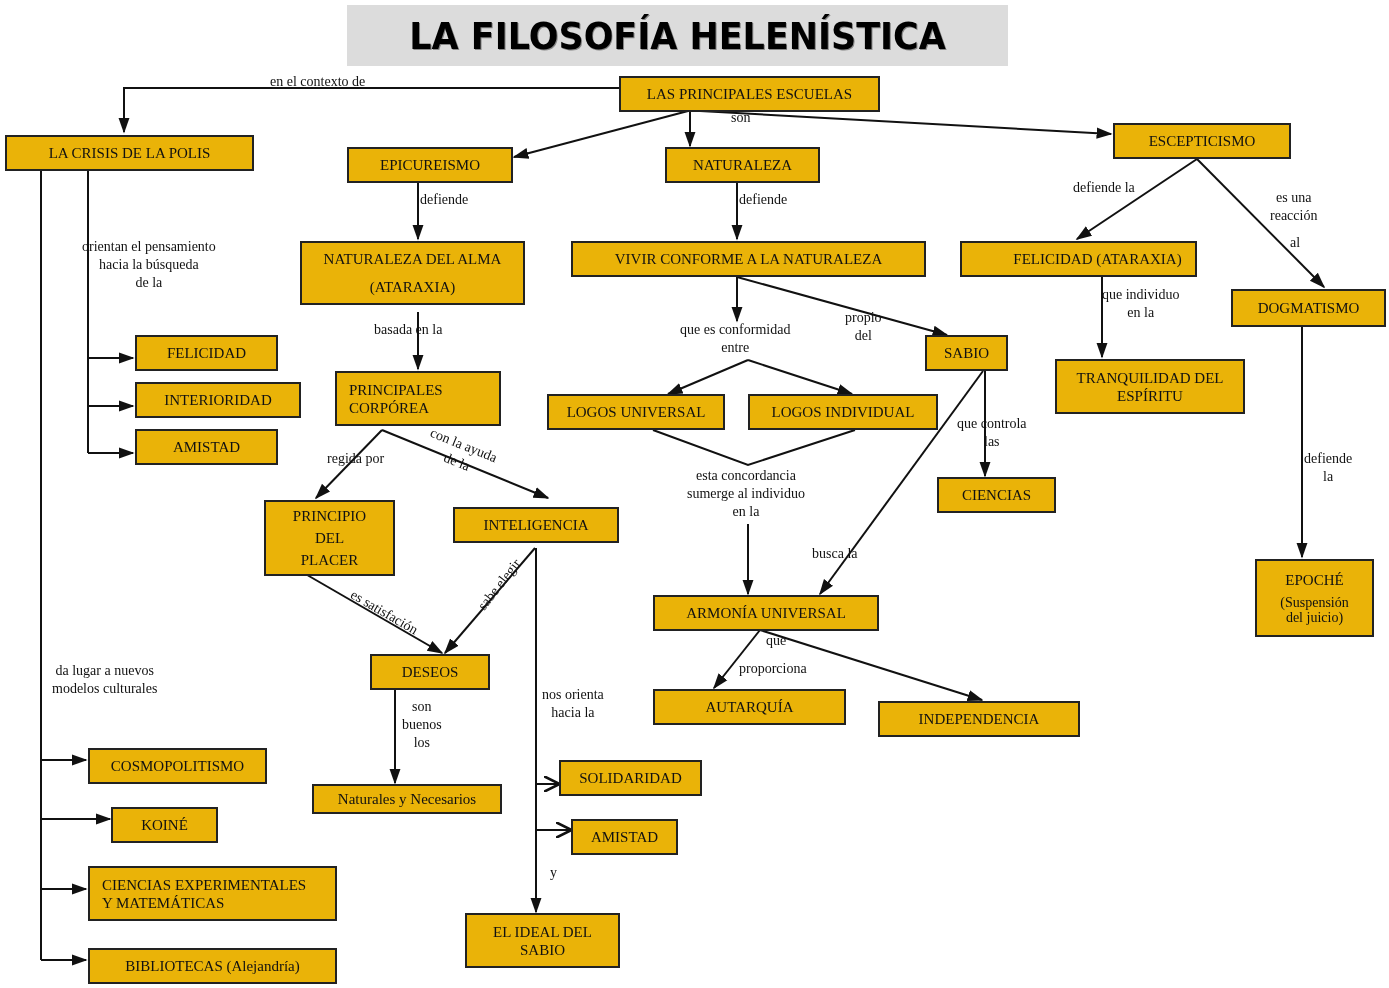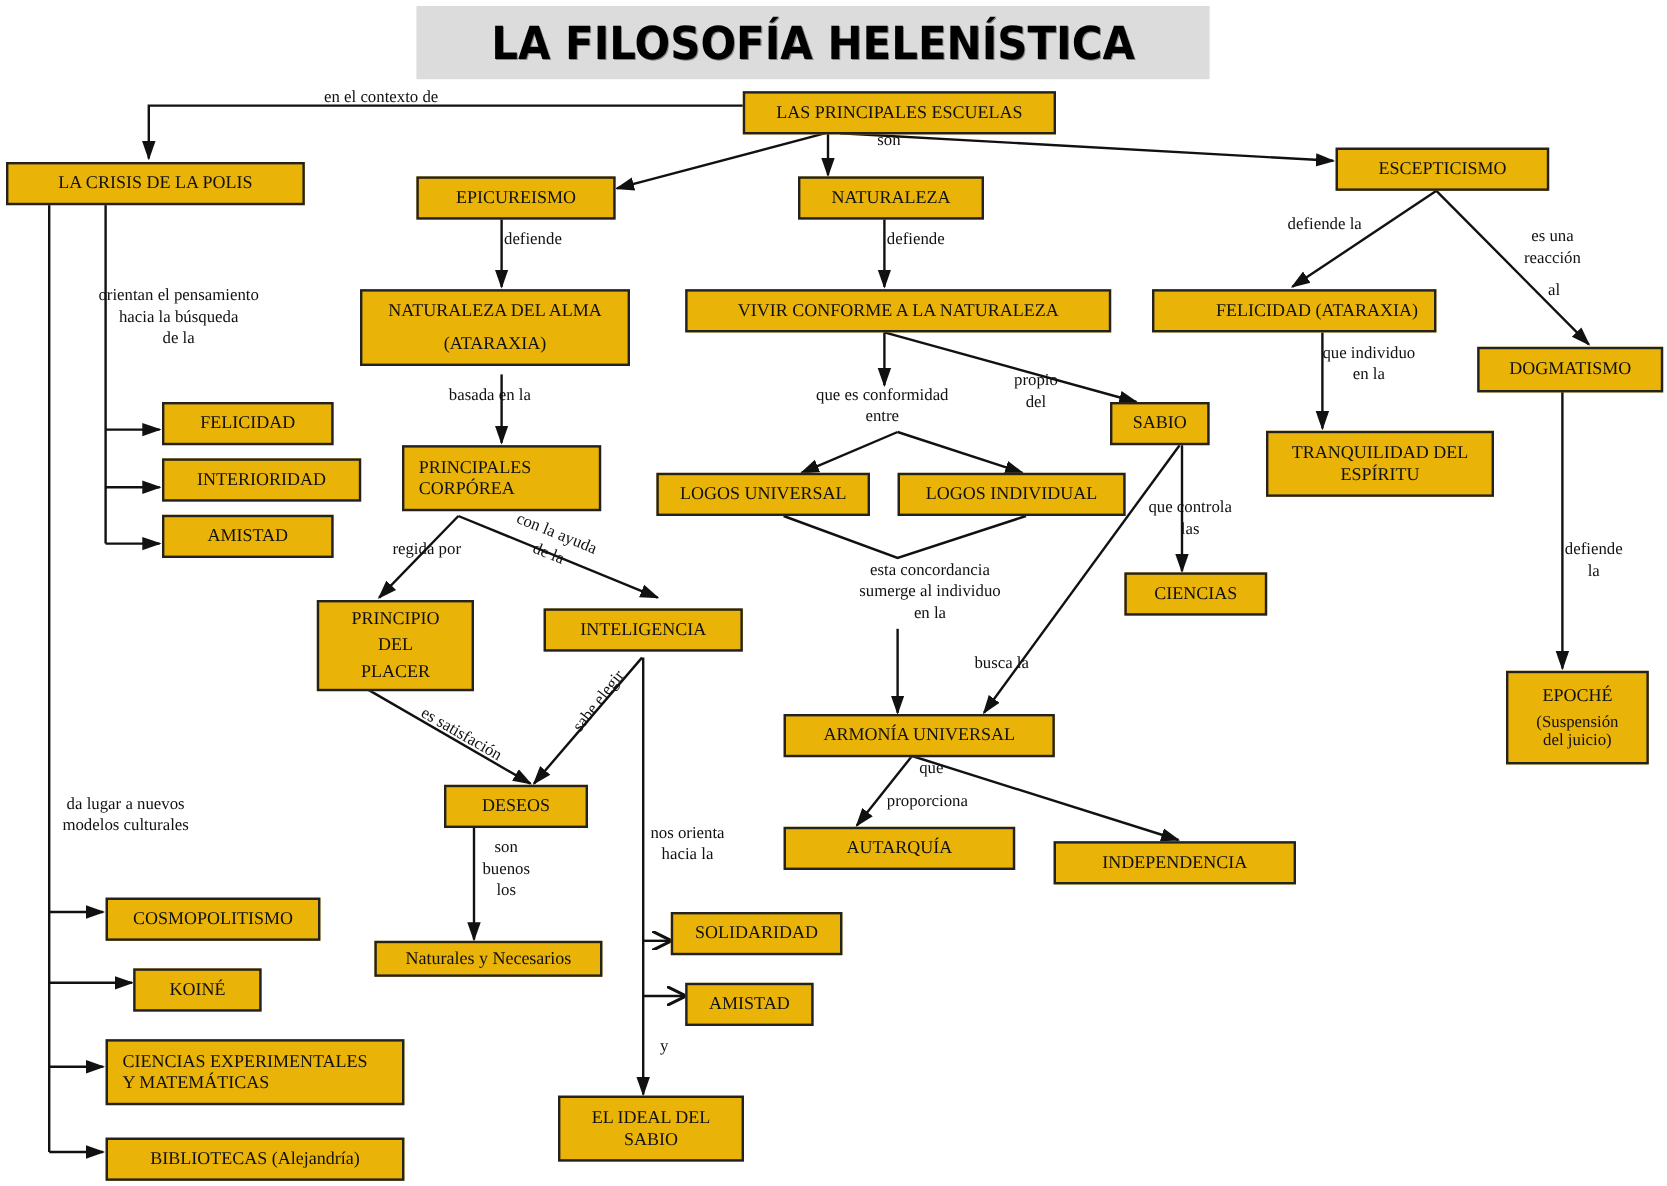--- a/index.html
+++ b/index.html
@@ -145,21 +145,21 @@
 entre</div>
 <div class="lbl" style="left:845px;top:289px;margin-top:20px;">propio
 del</div>
 <div class="lbl" style="left:1102px;top:286px;">que individuo
 en la</div>
 <div class="lbl" style="left:957px;top:415px;">que controla
 las</div>
 <div class="lbl" style="left:327px;top:450px;">regida por</div>
 <div class="lbl rot" style="left:434px;top:424px;transform:rotate(22deg);">con la ayuda
 de la</div>
-<div class="lbl" style="left:687px;top:467px;margin-left:29px;">esta concordancia
+<div class="lbl" style="left:687px;top:467px;">esta concordancia
 sumerge al individuo
 en la</div>
 <div class="lbl" style="left:812px;top:545px;">busca la</div>
 <div class="lbl" style="left:1304px;top:450px;">defiende
 la</div>
 <div class="lbl rot" style="left:356px;top:586px;transform:rotate(30deg);">es satisfación</div>
 <div class="lbl rot" style="left:474px;top:603px;transform:rotate(-52deg);">sabe elegir</div>
 <div class="lbl" style="left:52px;top:662px;text-align:center;">da lugar a nuevos
 modelos culturales</div>
 <div class="lbl" style="left:766px;top:632px;">que</div>

